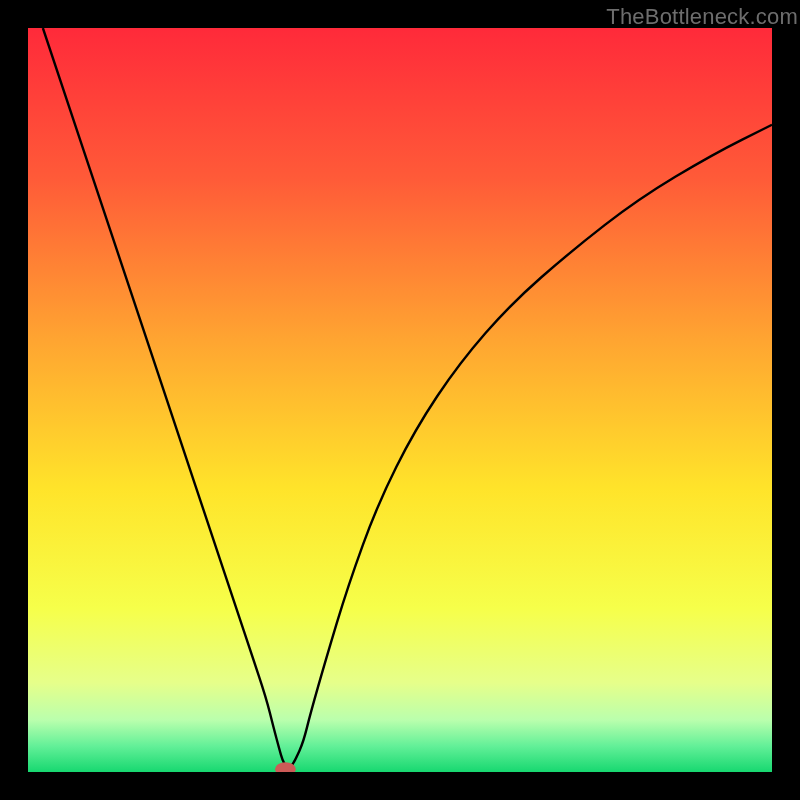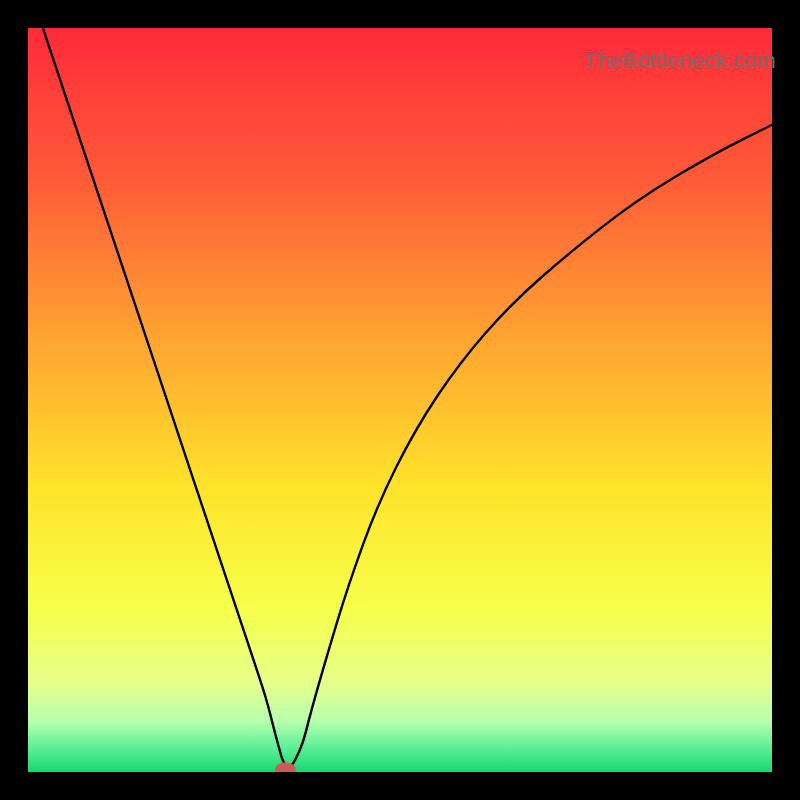--- a/index.html
+++ b/index.html
@@ -22,27 +22,26 @@
   .plot {
     position: absolute;
     left: 0;
     top: 0;
     width: 744px;
     height: 744px;
   }
   .watermark {
     position: absolute;
     top: 4px;
-    right: 24px;
+    right: 2px;
     color: #6d6d6d;
     font-size: 22px;
     font-weight: 500;
     letter-spacing: 0.2px;
     user-select: none;
-    margin-top: 44px;
   }
   svg { display: block; }
 </style>
 </head>
 <body>
 
 <div class="frame">
   <svg class="plot" viewBox="0 0 744 744">
     <defs>
       <linearGradient id="bg-grad" x1="0" y1="0" x2="0" y2="1">

